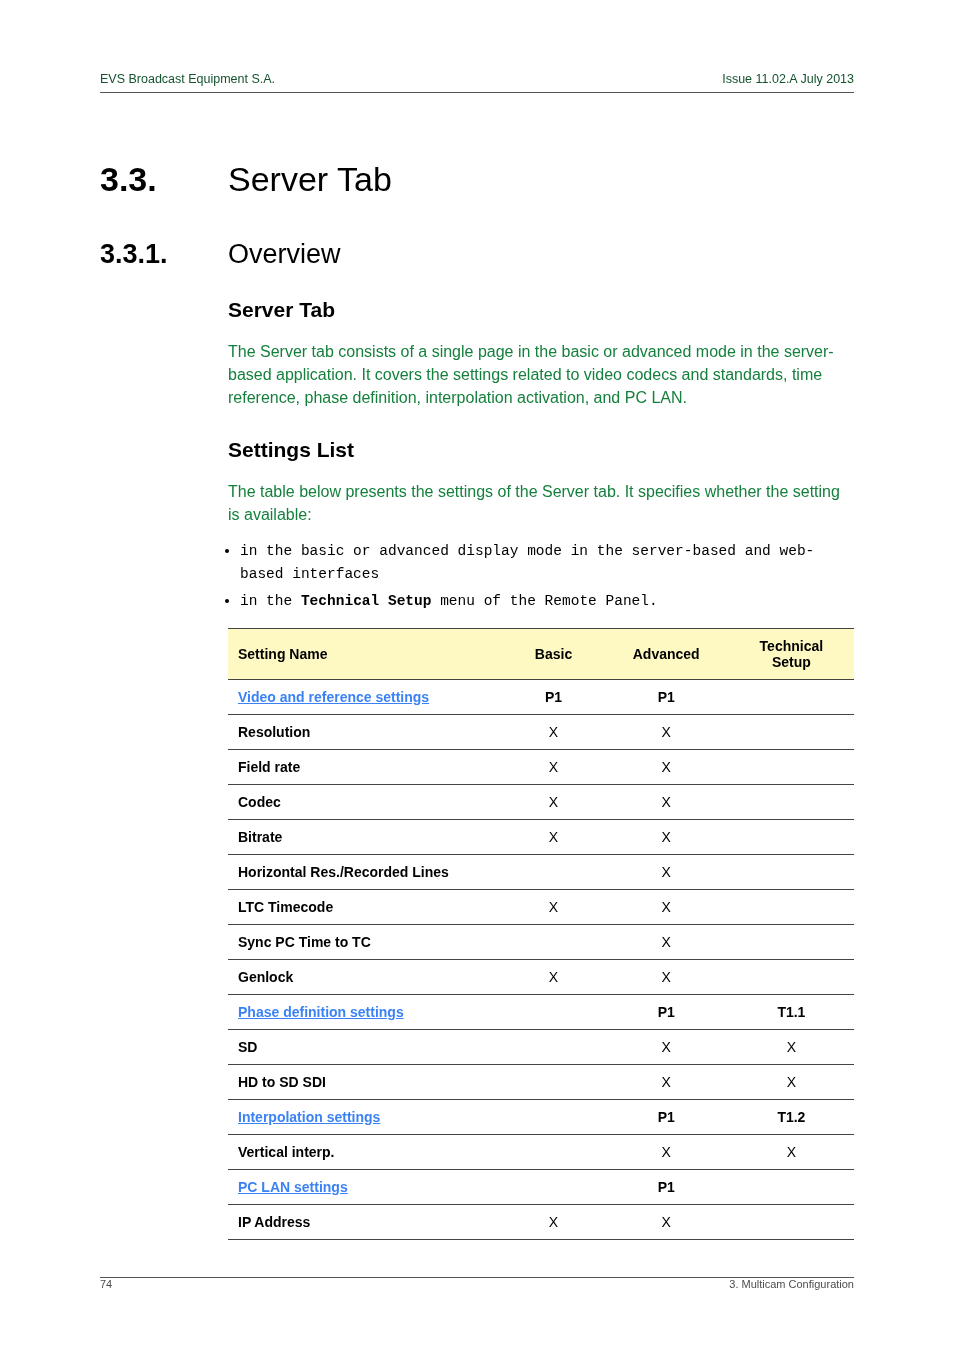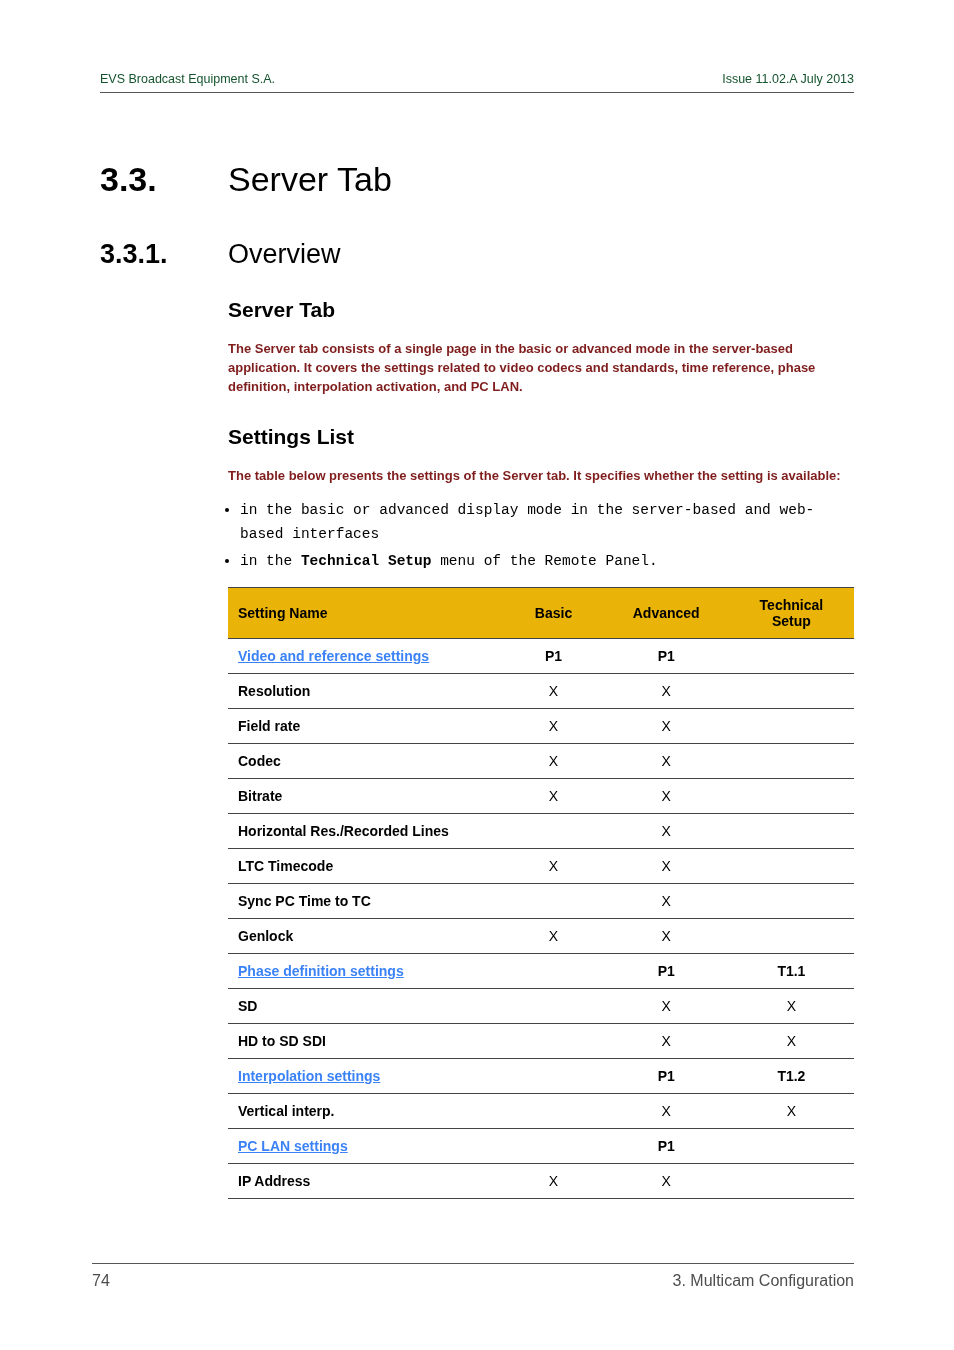--- a/index.html
+++ b/index.html
@@ -7,36 +7,36 @@
   .page { position: relative; width: 954px; height: 1350px; padding: 0 100px; }
   .running-header { position: absolute; top: 72px; left: 100px; right: 100px; display: flex; justify-content: space-between; font-size: 12.5px; color: #14532d; padding-bottom: 6px; border-bottom: 1px solid #555; }
   .content { padding-top: 160px; }
   .h-row { display: flex; align-items: flex-start; margin-bottom: 24px; }
   .h-num { width: 128px; font-weight: bold; }
   .h1-row .h-num, .h1-row .h-title { font-size: 34px; }
   .h2-row { margin-top: 40px; margin-bottom: 28px; }
   .h2-row .h-num, .h2-row .h-title { font-size: 27px; }
   .h3 { font-size: 21px; font-weight: bold; margin-top: 28px; margin-bottom: 18px; }
   .indent { margin-left: 128px; }
-  .para { font-size: 13px; line-height: 1.45; margin-bottom: 14px; color: #7f1d1d; font-weight: bold; }
+  .para { font-size: 16px; line-height: 1.45; margin-bottom: 14px; color: #15803d; }
   .bullets { margin-left: 12px; margin-bottom: 14px; font-family: Liberation Mono, monospace; }
   .bullets li { font-size: 14.5px; line-height: 1.6; list-style: disc; margin-bottom: 4px; }
   .bullets b { font-weight: bold; }
   table.settings { width: 100%; border-collapse: collapse; margin-top: 8px; font-size: 14px; }
   table.settings th, table.settings td { border-top: 1px solid #444; border-bottom: 1px solid #444; padding: 9px 10px; text-align: left; vertical-align: middle; }
-  table.settings thead th { background: #eab308; font-weight: bold; }
+  table.settings thead th { background: #fef9c3; font-weight: bold; }
   table.settings thead th.center, table.settings td.center { text-align: center; }
   table.settings tr.section td { font-weight: bold; }
   table.settings tr.section td.center { text-align: center; }
   table.settings a.link { color: #3b82f6; text-decoration: underline; font-weight: bold; }
   .col-name { width: 44%; }
   .col-basic { width: 16%; }
   .col-adv { width: 20%; }
   .col-tech { width: 20%; }
-  .footer { position: absolute; bottom: 60px; left: 92px; right: 100px; border-top: 1px solid #555; padding-top: 8px; display: flex; justify-content: space-between; font-size: 16px; color: #4d4d4d; }
+  .footer { position: absolute; bottom: 60px; left: 100px; right: 100px; border-top: 1px solid #555; padding-top: 0; display: flex; justify-content: space-between; font-size: 11px; color: #4d4d4d; }
 </style>
 </head>
 <body>
 
 <div class="page">
 
   <div class="running-header">
     <span>EVS Broadcast Equipment S.A.</span>
     <span>Issue 11.02.A  July 2013</span>
   </div>

